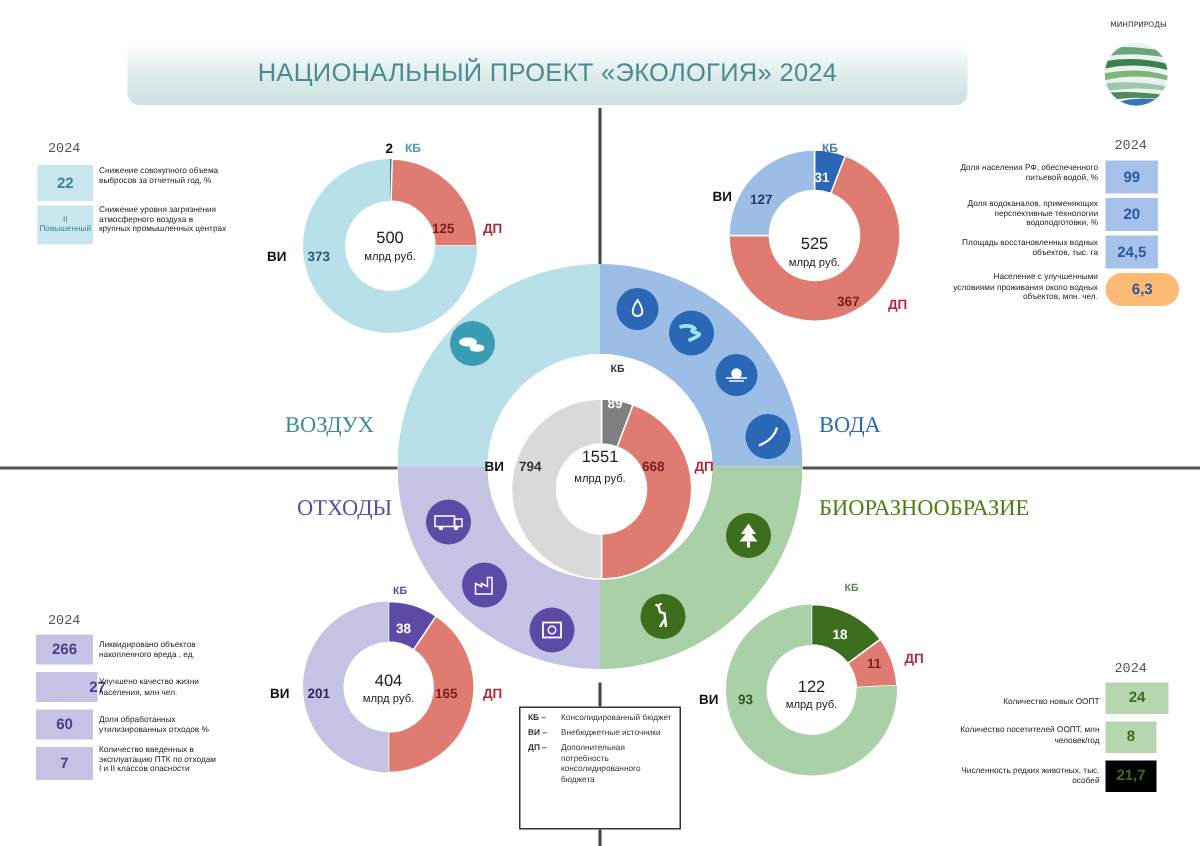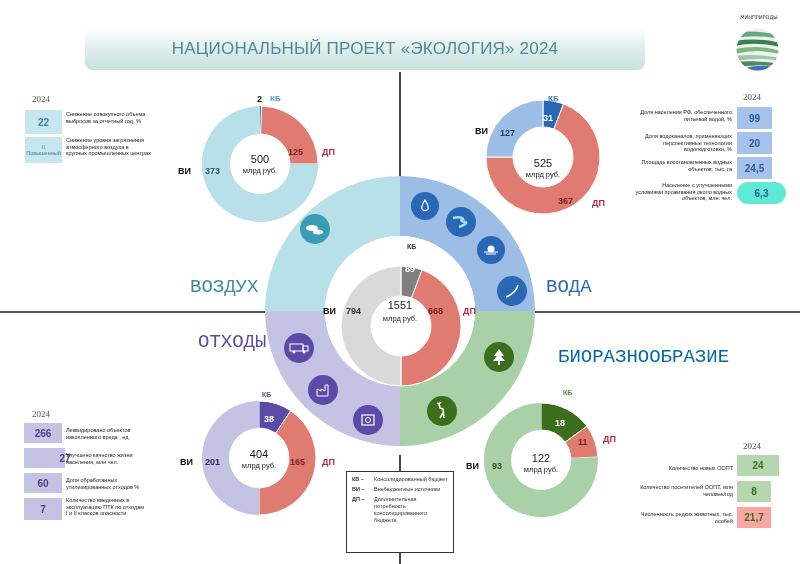--- a/index.html
+++ b/index.html
@@ -3,27 +3,27 @@
 <meta charset="utf-8">
 <style>
   * { box-sizing: border-box; margin: 0; padding: 0; }
   body { width: 800px; height: 564px; background: #ffffff; font-family: "DejaVu Sans", sans-serif; position: relative; overflow: hidden; }
   .abs { position: absolute; }
   #title { left: 85px; top: 28px; width: 560px; height: 42px; border-radius: 0 0 8px 8px; background: linear-gradient(180deg, #ffffff 0%, #dcecea 55%, #c9e2de 100%); display: flex; align-items: center; justify-content: center; color: #4d8a94; font-size: 17px; font-family: "Liberation Sans", sans-serif; letter-spacing: 0.2px; }
   #ministry { left: 728px; top: 14px; width: 62px; text-align: center; font-size: 5px; color: #333; }
   #logo { left: 735px; top: 27px; width: 45px; height: 45px; }
   .vline { background: #444; width: 2px; }
   .hline { background: #555; height: 2px; }
-  .year { font-size: 9px; color: #555; font-family: Liberation Serif, serif; }
+  .year { font-size: 9px; color: #555; font-family: Liberation Mono, monospace; }
   .kpi-box { display: flex; align-items: center; justify-content: center; font-size: 10px; font-weight: bold; font-family: "Liberation Sans", sans-serif; }
   .kpi-desc { font-size: 5.5px; line-height: 6.5px; color: #222; font-family: "Liberation Sans", sans-serif; }
   .seg-label { font-size: 9px; font-weight: bold; font-family: "Liberation Sans", sans-serif; }
   .center-big { font-size: 11px; font-family: "Liberation Sans", sans-serif; color: #222; text-align: center; line-height: 14px; }
   .center-small { font-size: 7.5px; font-family: "Liberation Sans", sans-serif; color: #222; text-align: center; }
-  .section-label { font-size: 19px; font-family: Liberation Mono, monospace; }
+  .section-label { font-size: 15px; font-family: Liberation Serif, serif; }
   #legend-box { left: 346px; top: 471px; width: 108px; height: 82px; border: 1px solid #333; background: #fff; padding: 4px 5px; }
   .leg-row { display: flex; font-size: 5.5px; line-height: 7px; color: #333; font-family: "Liberation Sans", sans-serif; margin-bottom: 3px; }
   .leg-key { width: 22px; font-weight: bold; flex-shrink: 0; }
   .icon-circle { border-radius: 50%; display: flex; align-items: center; justify-content: center; }
 </style>
 </head>
 <body>
 
 <div id="title" class="abs">НАЦИОНАЛЬНЫЙ ПРОЕКТ «ЭКОЛОГИЯ» 2024</div>
 <div id="ministry" class="abs">МИНПРИРОДЫ</div>
@@ -125,21 +125,21 @@
 <div class="abs seg-label" style="left:407px; top:243px; font-size:7px; color:#333;">КБ</div>
 <div class="abs seg-label" style="left:405px; top:264px; color:#fff;">89</div>
 <div class="abs seg-label" style="left:428px; top:306px; color:#7a1f1f;">668</div>
 <div class="abs seg-label" style="left:463px; top:306px; color:#b0283c;">ДП</div>
 <div class="abs seg-label" style="left:346px; top:306px; color:#333;">794</div>
 <div class="abs seg-label" style="left:323px; top:306px; color:#111;">ВИ</div>
 
 <div class="abs section-label" style="left:190px; top:276px; color:#3d8a98;">ВОЗДУХ</div>
 <div class="abs section-label" style="left:546px; top:276px; color:#2a67b5;">ВОДА</div>
 <div class="abs section-label" style="left:183px; top:331px; color:#5b4aa6;margin-left:15px;">ОТХОДЫ</div>
-<div class="abs section-label" style="left:546px; top:346px; color:#0369a1;margin-left:12px;">БИОРАЗНООБРАЗИЕ</div>
+<div class="abs section-label" style="left:546px; top:331px; color:#4d7c0f;">БИОРАЗНООБРАЗИЕ</div>
 
 <svg class="abs" style="left:200px; top:104px;" width="120" height="120" viewBox="-60 -60 120 120">
   <path d="M0 -58 A58 58 0 0 1 1.5 -58 L0.7 -30 A30 30 0 0 0 0 -30Z" fill="#2b7d90"></path>
   <path d="M1.5 -58 A58 58 0 0 1 58 0 L30 0 A30 30 0 0 0 0.7 -30Z" fill="#e07b72" stroke="#fff" stroke-width="1"></path>
   <path d="M58 0 A58 58 0 1 1 0 -58 L0 -30 A30 30 0 1 0 30 0Z" fill="#b7e0e8"></path>
 </svg>
 <div class="abs center-big" style="left:225px; top:152px; width:70px;">500</div>
 <div class="abs center-small" style="left:225px; top:166px; width:70px;">млрд руб.</div>
 <div class="abs seg-label" style="left:257px; top:94px; color:#111;">2</div>
 <div class="abs seg-label" style="left:270px; top:94px; color:#4c9db5; font-size:8px;">КБ</div>
@@ -197,39 +197,39 @@
 <div class="abs kpi-desc" style="left:66px; top:137px; width:85px;">Снижение уровня загрязнения атмосферного воздуха в крупных промышленных центрах</div>
 
 <div class="abs year" style="left:743px; top:92px;">2024</div>
 <div class="abs kpi-desc" style="left:640px; top:109px; width:92px; text-align:right;">Доля населения РФ, обеспеченного питьевой водой, %</div>
 <div class="abs kpi-box" style="left:737px; top:107px; width:35px; height:22px; background:#a6c2ea; color:#2a5aa0;">99</div>
 <div class="abs kpi-desc" style="left:630px; top:133px; width:102px; text-align:right;">Доля водоканалов, применяющих перспективные технологии водоподготовки, %</div>
 <div class="abs kpi-box" style="left:737px; top:132px; width:35px; height:22px; background:#a6c2ea; color:#2a5aa0;">20</div>
 <div class="abs kpi-desc" style="left:640px; top:159px; width:92px; text-align:right;">Площадь восстановленных водных объектов, тыс. га</div>
 <div class="abs kpi-box" style="left:737px; top:157px; width:35px; height:22px; background:#a6c2ea; color:#2a5aa0;">24,5</div>
 <div class="abs kpi-desc" style="left:634px; top:182px; width:98px; text-align:right;">Население с улучшенными условиями проживания около водных объектов, млн. чел.</div>
-<div class="abs kpi-box" style="left:737px; top:182px; width:49px; height:22px; background:#5eead4; color:#2a5aa0;border-radius:11px;">6,3</div>
+<div class="abs kpi-box" style="left:737px; top:182px; width:49px; height:22px; background:#fdba74; color:#2a5aa0;border-radius:11px;">6,3</div>
 
 <div class="abs year" style="left:32px; top:409px;">2024</div>
 <div class="abs kpi-box" style="left:24px; top:423px; width:38px; height:20px; background:#c5c3e3; color:#4a3e8a;">266</div>
 <div class="abs kpi-desc" style="left:66px; top:427px; width:85px;">Ликвидировано объектов накопленного вреда , ед.</div>
 <div class="abs kpi-box" style="left:24px; top:448px; width:38px; height:20px; background:#c5c3e3; color:#4a3e8a;padding-left:41px;">27</div>
 <div class="abs kpi-desc" style="left:66px; top:452px; width:85px;">Улучшено качество жизни населения, млн чел.</div>
 <div class="abs kpi-box" style="left:24px; top:473px; width:38px; height:20px; background:#c5c3e3; color:#4a3e8a;">60</div>
 <div class="abs kpi-desc" style="left:66px; top:477px; width:85px;">Доля обработанных утилизированных отходов %</div>
 <div class="abs kpi-box" style="left:24px; top:498px; width:38px; height:22px; background:#c5c3e3; color:#4a3e8a;">7</div>
 <div class="abs kpi-desc" style="left:66px; top:497px; width:80px;">Количество введенных в эксплуатацию ПТК по отходам I и II классов опасности</div>
 
 <div class="abs year" style="left:743px; top:441px;">2024</div>
 <div class="abs kpi-desc" style="left:630px; top:465px; width:103px; text-align:right;">Количество новых ООПТ</div>
 <div class="abs kpi-box" style="left:737px; top:455px; width:42px; height:21px; background:#b6d6b0; color:#3d6e1d;">24</div>
 <div class="abs kpi-desc" style="left:630px; top:484px; width:103px; text-align:right;">Количество посетителей ООПТ, млн человек/год</div>
 <div class="abs kpi-box" style="left:737px; top:481px; width:34px; height:21px; background:#b6d6b0; color:#3d6e1d;">8</div>
 <div class="abs kpi-desc" style="left:630px; top:511px; width:103px; text-align:right;">Численность редких животных, тыс. особей</div>
-<div class="abs kpi-box" style="left:737px; top:507px; width:34px; height:21px; background:#fca5a5; color:#3d6e1d;">21,7</div>
+<div class="abs kpi-box" style="left:737px; top:507px; width:34px; height:21px; background:#000000; color:#3d6e1d;">21,7</div>
 
 <div id="legend-box" class="abs">
   <div class="leg-row">
     <span class="leg-key">КБ –</span>
     <span>Консолидированный бюджет</span>
   </div>
   <div class="leg-row">
     <span class="leg-key">ВИ –</span>
     <span>Внебюджетные источники</span>
   </div>

